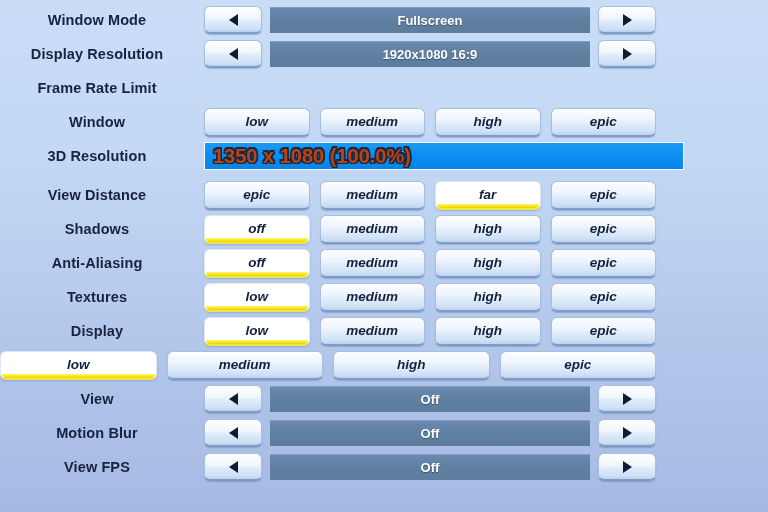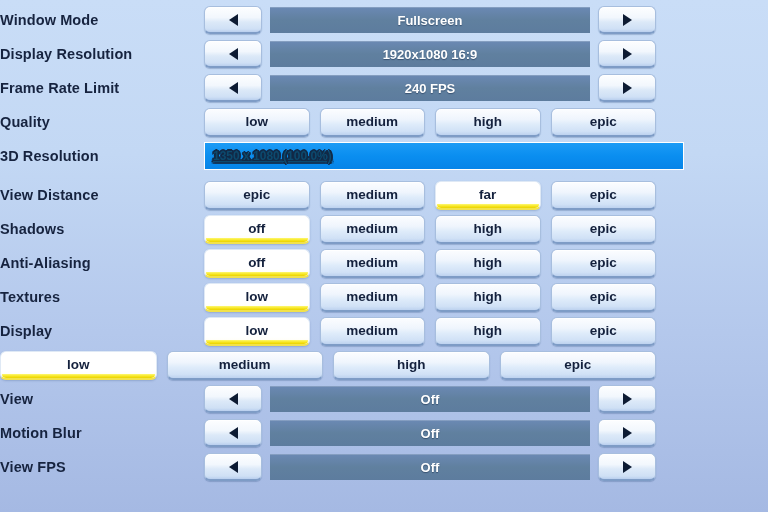--- a/index.html
+++ b/index.html
@@ -26,21 +26,21 @@
     position: relative;
     height: 30px;
     margin-bottom: 4px;
     display: flex;
     align-items: center;
   }
 
   .row-label {
     width: 204px;
     flex: 0 0 204px;
-    text-align: left;
+    text-align: center;
     padding-right: 10px;
     box-sizing: border-box;
     font-size: 14.5px;
     font-weight: bold;
     color: #16233f;
     letter-spacing: 0.1px;
     white-space: nowrap;
   }
 
   .row-control {
@@ -92,20 +92,21 @@
     text-shadow: 0 1px 1px rgba(20,40,70,0.5);
     box-shadow: inset 0 1px 0 rgba(255,255,255,0.18);
   }
 
   
   .options {
     flex: 1 1 auto;
     display: flex;
     gap: 10px;
     height: 29px;
+    font-style: italic;
   }
   .opt {
     flex: 1 1 0;
     position: relative;
     border-radius: 6px;
     background: linear-gradient(to bottom, #fcfdff 0%, #eff5fd 40%, #dfecfa 58%, #d0e1f6 86%, #bdd2ef 100%);
     border: 1px solid #a7bede;
     border-bottom: 2px solid #7e9cc6;
     box-shadow: 0 1px 1px rgba(60,90,140,0.3), inset 0 1px 0 #ffffff;
     display: flex;
@@ -151,30 +152,29 @@
   .slider-fill {
     position: absolute;
     left: 0; top: 0; bottom: 0;
     background: linear-gradient(to bottom, #1c9bf5 0%, #0a8ef0 50%, #0684e8 100%);
   }
   .slider-text {
     position: absolute;
     left: 8px;
     top: 50%;
     transform: translateY(-50%);
-    font-size: 12px;
+    font-size: 20px;
     font-weight: bold;
-    color: #0c4a6e;
+    color: #c2410c;
     white-space: nowrap;
     text-shadow:
       -1.4px -1.4px 0 #122a47, 1.4px -1.4px 0 #122a47,
       -1.4px  1.4px 0 #122a47, 1.4px  1.4px 0 #122a47,
        0    -1.6px 0 #122a47,  0     1.6px 0 #122a47,
       -1.6px  0    0 #122a47,  1.6px 0    0 #122a47;
-    text-decoration: underline;
   }
 
   .gap { height: 5px; }
 </style>
 </head>
 <body>
 
 <div id="screen">
     <div class="row">
       <div class="row-label">Window Mode</div>
@@ -195,32 +195,23 @@
           <span class="tri tri-left"></span>
         </div>
         <div class="value-bar">1920x1080 16:9</div>
         <div class="arrow-btn">
           <span class="tri tri-right"></span>
         </div>
       </div>
     </div>
     <div class="row">
       <div class="row-label">Frame Rate Limit</div>
-      <div class="row-control">
-        <div class="arrow-btn">
-          <span class="tri tri-left"></span>
-        </div>
-        <div class="value-bar">240 FPS</div>
-        <div class="arrow-btn">
-          <span class="tri tri-right"></span>
-        </div>
-      </div>
-    </div>
-    <div class="row">
-      <div class="row-label">Quality</div>
+    </div>
+    <div class="row">
+      <div class="row-label">Window</div>
       <div class="row-control">
         <div class="options">
           <div class="opt">low</div>
           <div class="opt">medium</div>
           <div class="opt">high</div>
           <div class="opt">epic</div>
         </div>
       </div>
     </div>
     <div class="row slider-row">

